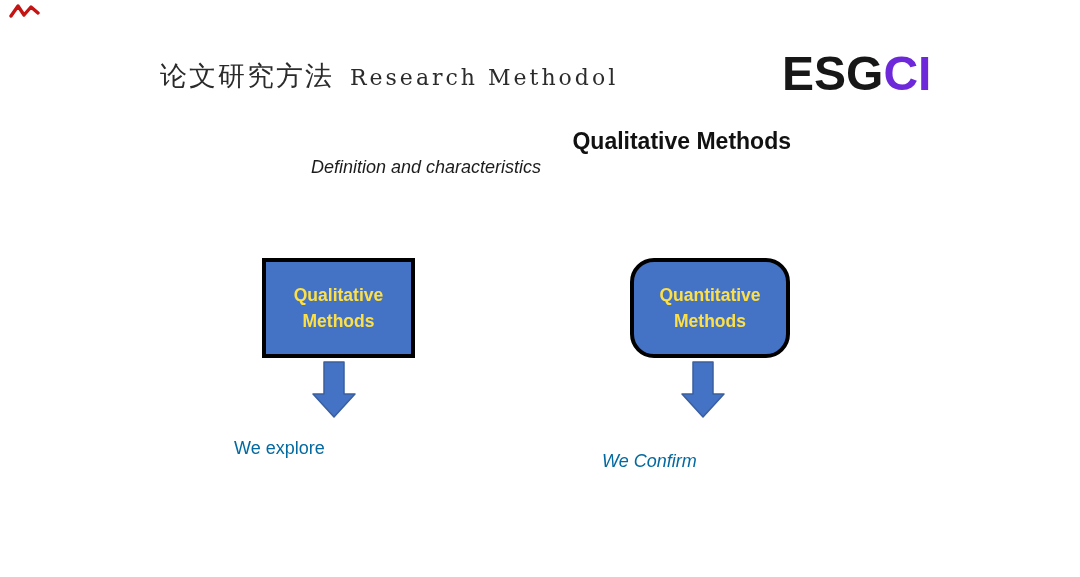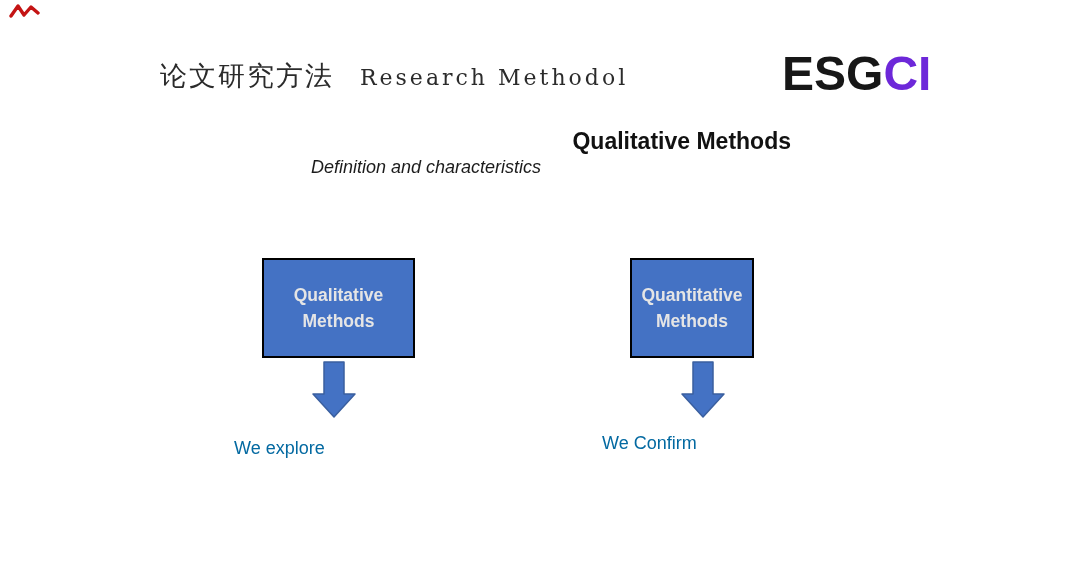--- a/index.html
+++ b/index.html
@@ -6,21 +6,21 @@
   #slide{
     position:relative;
     width:1080px;height:577px;
     background:#ffffff;
     overflow:hidden;
     font-family:"Liberation Sans","DejaVu Sans",sans-serif;
   }
   
   .header{
     position:absolute;left:160px;top:58px;
-    display:flex;align-items:baseline;gap:26px;
+    display:flex;align-items:baseline;gap:16px;
     color:#2b2b2b;
     font-family:"DejaVu Serif","Liberation Serif",serif;
     white-space:nowrap;
   }
   .header .cjk{font-size:27px;letter-spacing:2px;}
   .header .en{font-size:22px;letter-spacing:3px;}
   
   .logo{
     position:absolute;left:782px;top:48px;
     font-family:"Liberation Sans","DejaVu Sans",sans-serif;
@@ -37,39 +37,39 @@
     text-align:right;font-size:23px;font-weight:bold;color:#111111;
   }
   .subtitle{
     position:absolute;left:311px;top:157px;width:480px;
     text-align:left;font-size:18px;font-style:italic;color:#1c1c1c;
   }
   
   .box{
     position:absolute;
     background:#4472C4;
-    border:2px solid #000000;
+    border:4px solid #000000;
     box-sizing:border-box;
     display:flex;flex-direction:column;justify-content:center;align-items:center;
-    color:#e5e5e5;font-weight:bold;font-size:17.5px;line-height:1.5;
+    color:#fde047;font-weight:bold;font-size:17.5px;line-height:1.5;
     text-align:center;
   }
   .box-left{left:262px;top:258px;width:153px;height:100px;}
-  .box-right{left:630px;top:258px;width:124px;height:100px;}
+  .box-right{left:630px;top:258px;width:160px;height:100px;border-radius:24px;}
   
   .arrow{position:absolute;width:44px;height:58px;}
   .arrow-left{left:312px;top:361px;}
   .arrow-right{left:681px;top:361px;}
   
   .caption{
     position:absolute;width:200px;
     font-size:18px;color:#0369a1;
   }
   .caption-left{left:234px;top:438px;}
-  .caption-right{left:602px;top:433px;}
+  .caption-right{left:602px;top:451px;font-style:italic;}
   
   .footer{
     position:absolute;left:431px;top:537px;width:240px;
     text-align:center;font-size:11px;color:#9a9a9a;
   }
 </style>
 </head>
 <body>
 
 <div id="slide">

